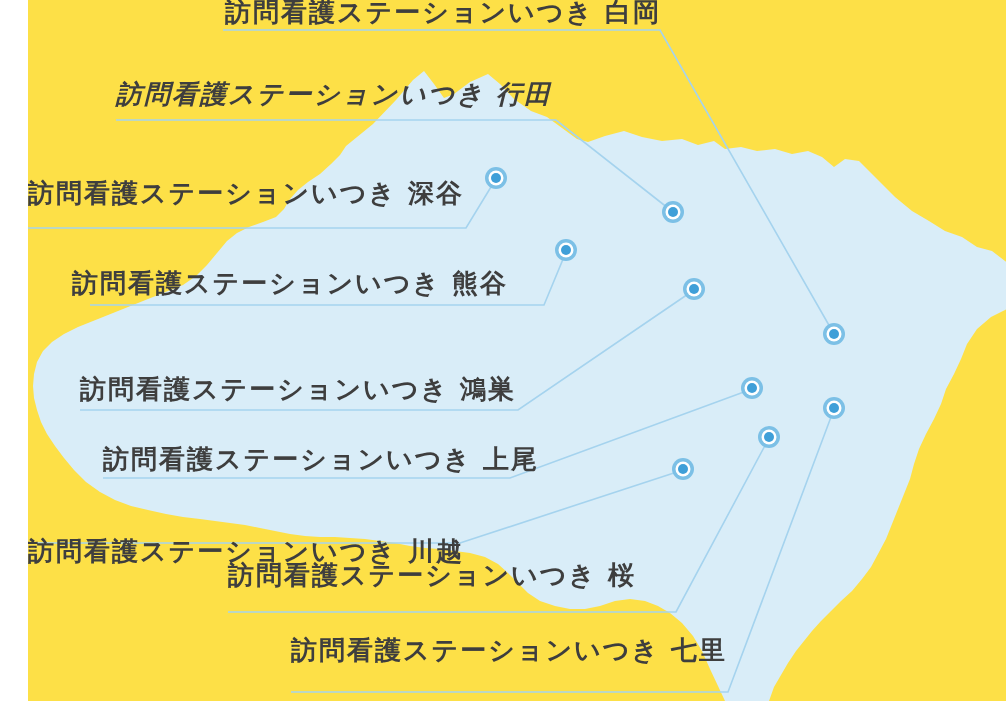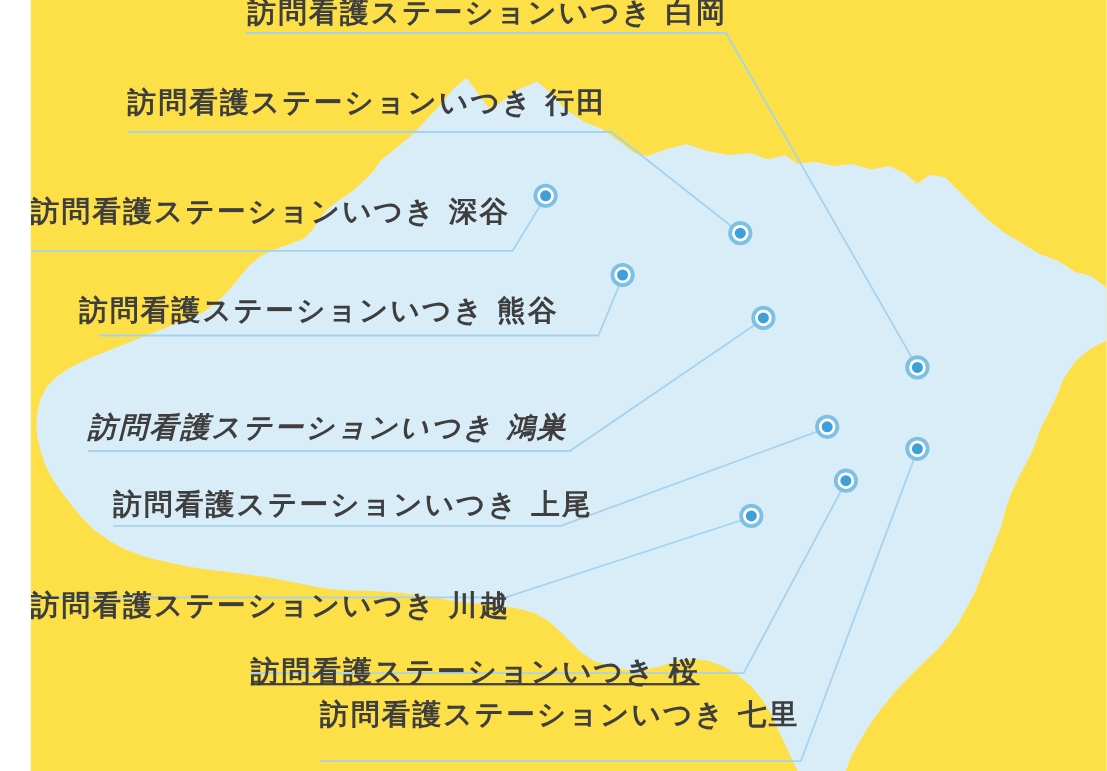--- a/index.html
+++ b/index.html
@@ -99,22 +99,22 @@
         </g>
         <g>
           <circle cx="806" cy="408" r="11" fill="#7cc0e6"></circle>
           <circle cx="806" cy="408" r="7.5" fill="#ffffff"></circle>
           <circle cx="806" cy="408" r="5" fill="#3f9fd8"></circle>
         </g>
       </g>
   </svg>
   <div id="labels">
       <div class="station-label" style="left: 197px; top: -2px; color: rgb(62, 62, 62);">訪問看護ステーションいつき 白岡</div>
-      <div class="station-label" style="left: 88px; top: 80px; color: rgb(62, 62, 62);">訪問看護ステーションいつき 行田</div>
+      <div class="station-label" style="left: 88px; top: 80px; color: rgb(62, 62, 62); font-style: italic;">訪問看護ステーションいつき 行田</div>
       <div class="station-label" style="left: 0px; top: 179px; color: rgb(62, 62, 62);">訪問看護ステーションいつき 深谷</div>
       <div class="station-label" style="left: 44px; top: 269px; color: rgb(62, 62, 62);">訪問看護ステーションいつき 熊谷</div>
-      <div class="station-label" style="left: 52px; top: 375px; color: rgb(62, 62, 62); font-style: italic;">訪問看護ステーションいつき 鴻巣</div>
+      <div class="station-label" style="left: 52px; top: 375px; color: rgb(62, 62, 62);">訪問看護ステーションいつき 鴻巣</div>
       <div class="station-label" style="left: 75px; top: 445px; color: rgb(62, 62, 62);">訪問看護ステーションいつき 上尾</div>
       <div class="station-label" style="left: 0px; top: 537px; color: rgb(62, 62, 62);">訪問看護ステーションいつき 川越</div>
-      <div class="station-label" style="left: 200px; top: 597px; color: rgb(62, 62, 62); text-decoration: underline;">訪問看護ステーションいつき 桜</div>
+      <div class="station-label" style="left: 200px; top: 561px; color: rgb(62, 62, 62);">訪問看護ステーションいつき 桜</div>
       <div class="station-label" style="left: 263px; top: 636px; color: rgb(62, 62, 62);">訪問看護ステーションいつき 七里</div>
     </div>
 </div>
 
 </body></html>

